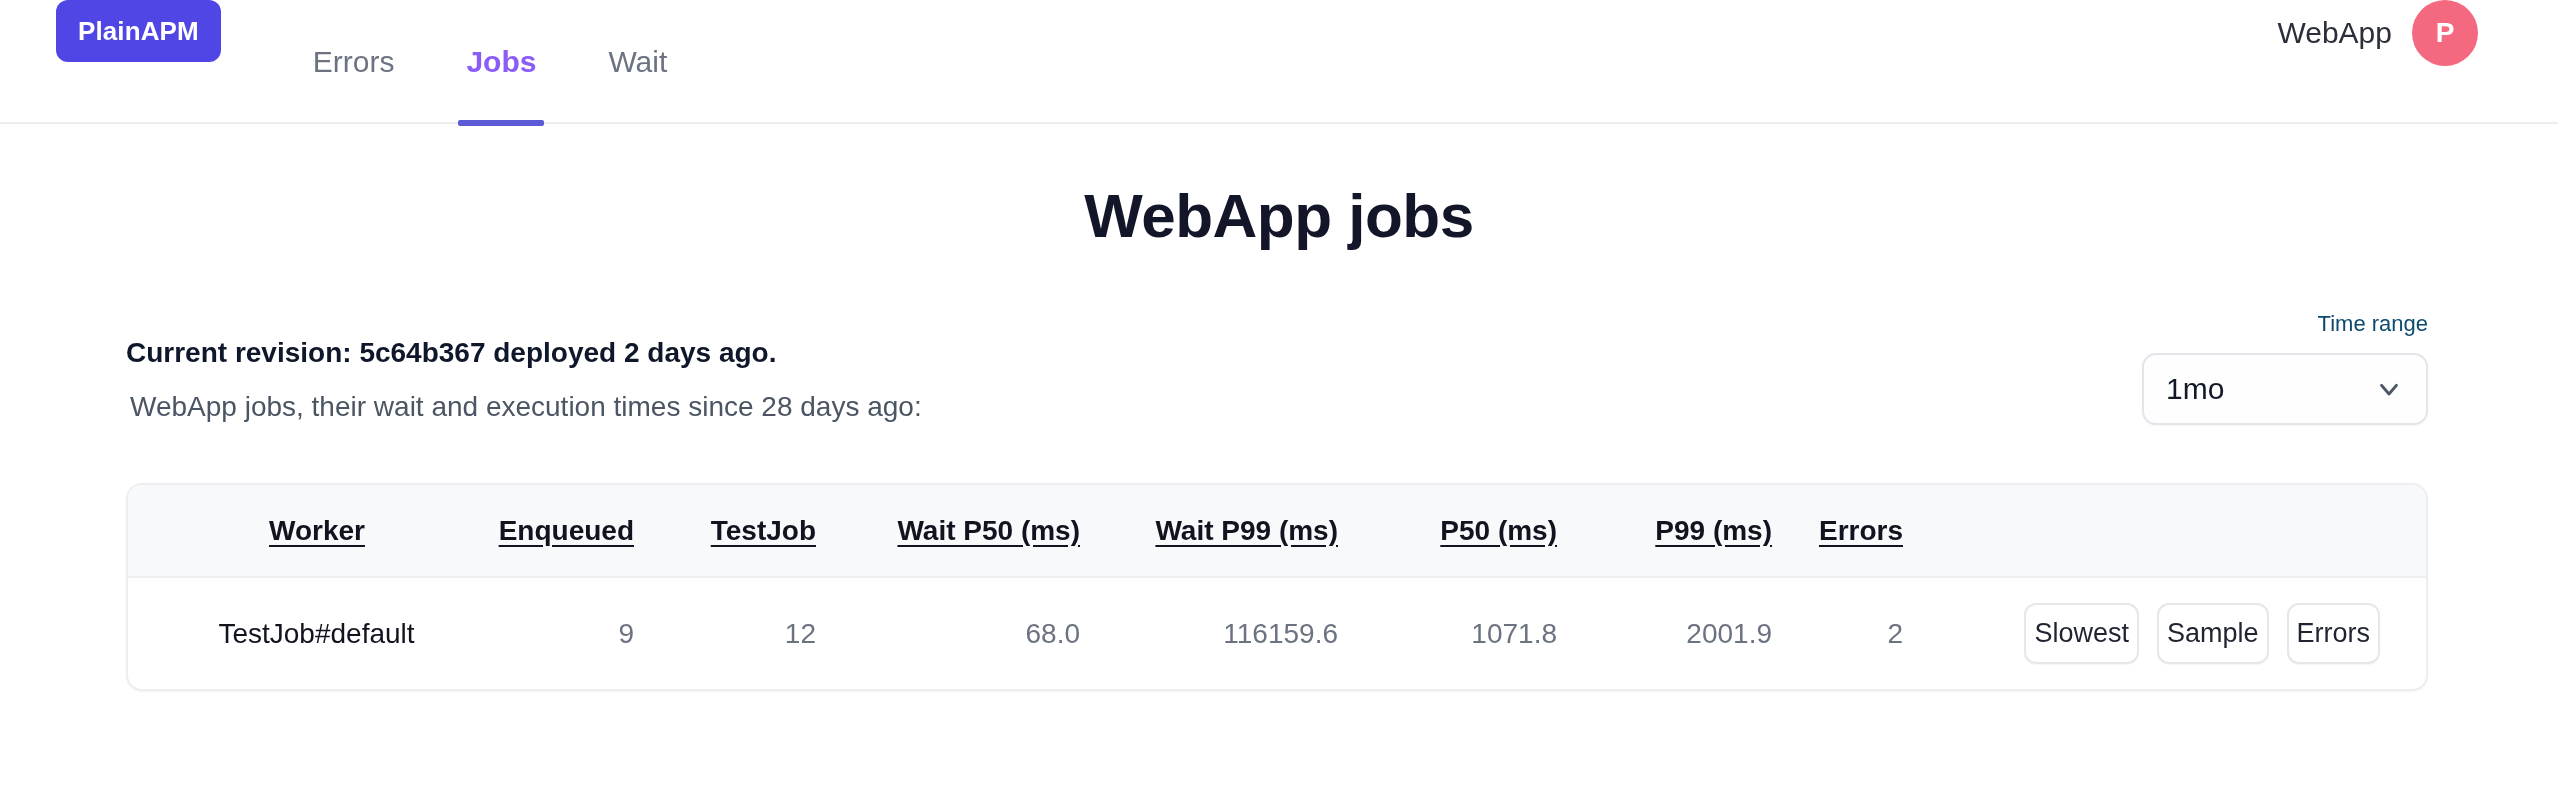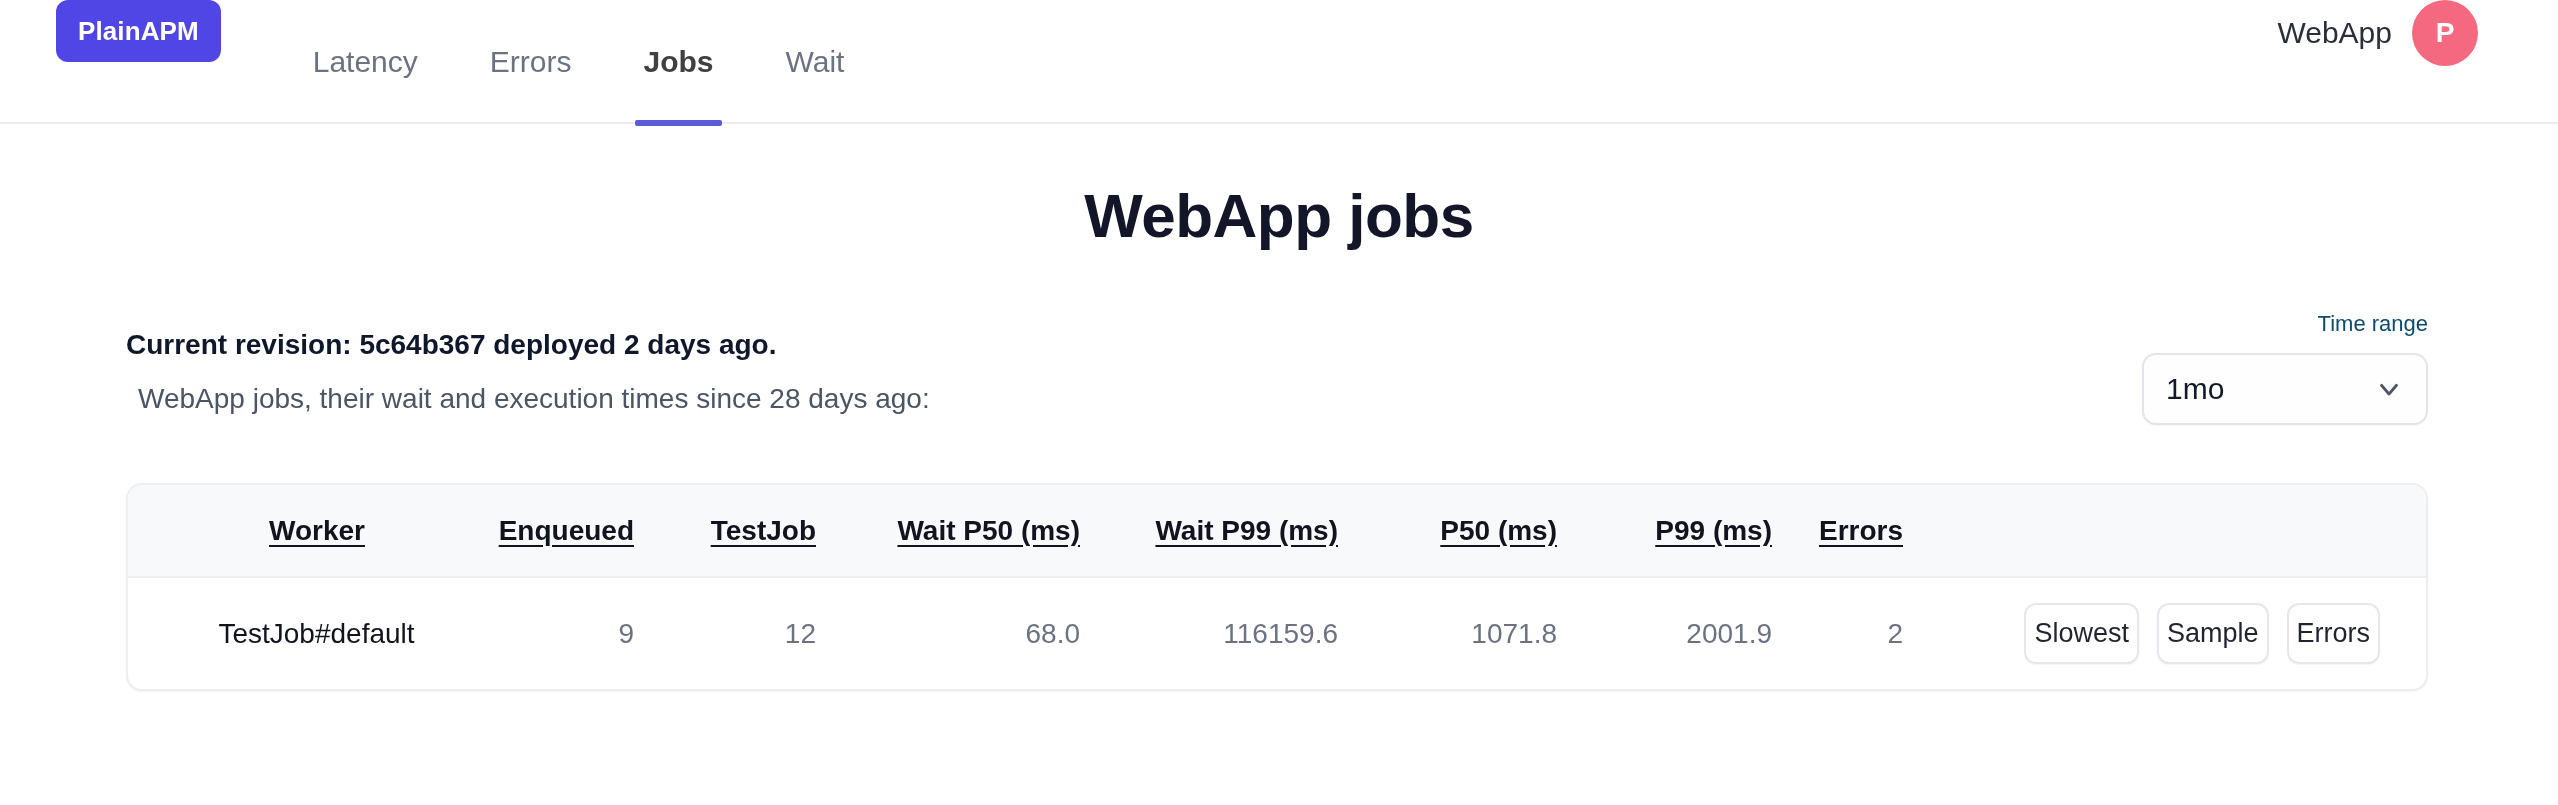--- a/index.html
+++ b/index.html
@@ -48,21 +48,21 @@
     position: relative;
     display: inline-flex;
     align-items: center;
     padding: 0 36px;
     font-size: 30px;
     color: #6b7280;
     cursor: pointer;
     white-space: nowrap;
   }
   .nav-item.active {
-    color: #404040;
+    color: #8b5cf6;
     font-weight: 600;
   }
   .nav-item.active::after {
     content: "";
     position: absolute;
     left: 28px;
     right: 28px;
     bottom: -2px;
     height: 6px;
     background: #5b5bd6;
@@ -118,21 +118,21 @@
   .revision {
     font-size: 28px;
     font-weight: 700;
     color: #0f172a;
     margin: 0 0 22px 0;
     white-space: nowrap;
   }
   .subtitle {
     font-size: 28px;
     color: #4b5563;
-    margin: 12px;
+    margin: 4px;
     white-space: nowrap;
   }
   .meta-right {
     flex: 0 0 auto;
     width: 286px;
     margin-bottom: 2px;
   }
   .field-label {
     font-size: 22px;
     color: #0c4a6e;
@@ -228,23 +228,20 @@
 </head>
 <body>
 
 <div class="topbar">
 
   <div class="brand">
     <span>PlainAPM</span>
   </div>
 
   <nav class="nav">
-    <div class="nav-item">
-      <span>Latency</span>
-    </div>
     <div class="nav-item">
       <span>Errors</span>
     </div>
     <div class="nav-item active">
       <span>Jobs</span>
     </div>
     <div class="nav-item">
       <span>Wait</span>
     </div>
   </nav>

